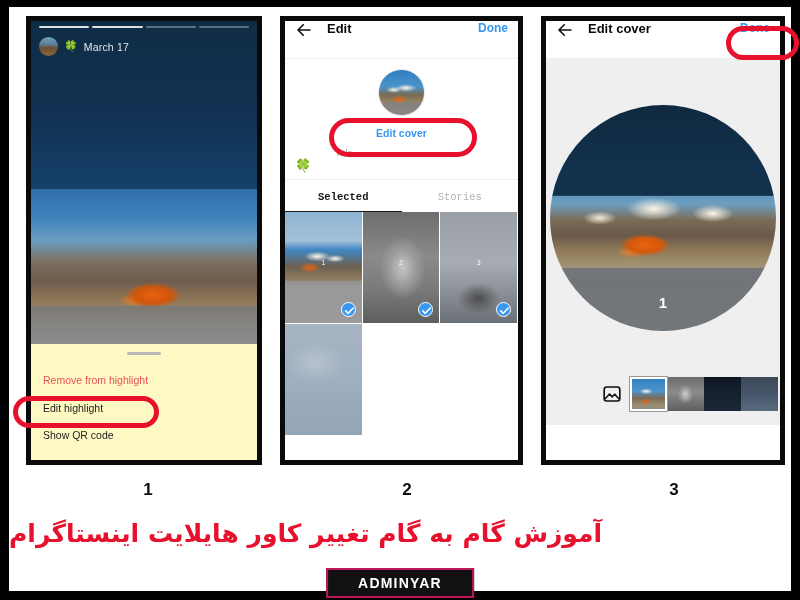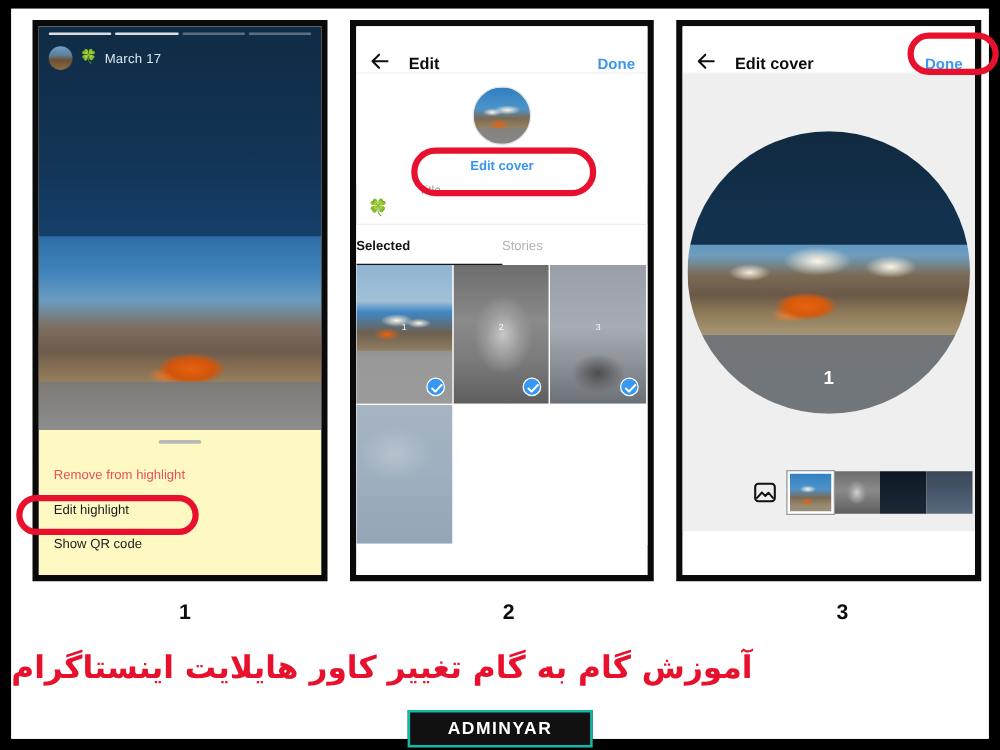--- a/index.html
+++ b/index.html
@@ -98,21 +98,21 @@
     color: #1c1c1c;
     padding: 8px 12px;
     line-height: 1.1;
   }
   .sheet-item.danger { color: #e8505b; }
   #sheet-edit { position: relative; z-index: 2; }
 
   
   .appbar {
     position: relative;
-    display: flex; align-items: flex-end;
+    display: flex; align-items: flex-start;
     height: 38px;
     padding: 0 10px;
     background: #ffffff;
     border-bottom: 1px solid #efefef;
   }
   .back-ico { width: 18px; height: 18px; flex: none; }
   .appbar-title {
     font-size: 13px; font-weight: bold; color: #0b0b0b;
     margin-left: 14px;
   }
@@ -144,23 +144,24 @@
   }
   .title-block { padding: 0 10px 6px 10px; }
   .title-label { font-size: 9.5px; color: #9a9a9a; margin-left: 40px; }
   .title-value { font-size: 13px; line-height: 1.1; margin-top: 1px; color: #3d9c3d; }
   .tabs {
     display: flex;
     border-top: 1px solid #efefef;
     background: #ffffff;
   }
   .tab {
-    flex: 1; 
+    flex: 1; text-align: center;
     font-size: 10.5px;
     padding: 11px 0 8px 0;
+    font-family: Liberation Mono, monospace;
   }
   .tab.active { color: #161616; font-weight: bold; border-bottom: 1.5px solid #161616; }
   .tab.inactive { color: #b2b2b2; border-bottom: 1.5px solid transparent; }
 
   .grid {
     display: flex; flex-wrap: wrap;
     background: #ffffff;
   }
   .cell {
     position: relative;
@@ -300,21 +301,21 @@
     font-weight: bold;
     color: #e8112d;
     letter-spacing: 0px;
     font-family: "DejaVu Sans", sans-serif;
   }
   .brand-box {
     position: absolute;
     left: 50%; transform: translateX(-50%);
     top: 561px;
     background: #111111;
-    border: 2px solid #14b8a6;
+    border: 2px solid #be185d;
     padding: 4px 30px;
   }
   .brand-text {
     font-size: 14px; font-weight: bold; color: #ffffff;
     letter-spacing: 1.2px;
     font-family: "Liberation Sans", sans-serif;
   }
 </style>
 </head>
 <body>

